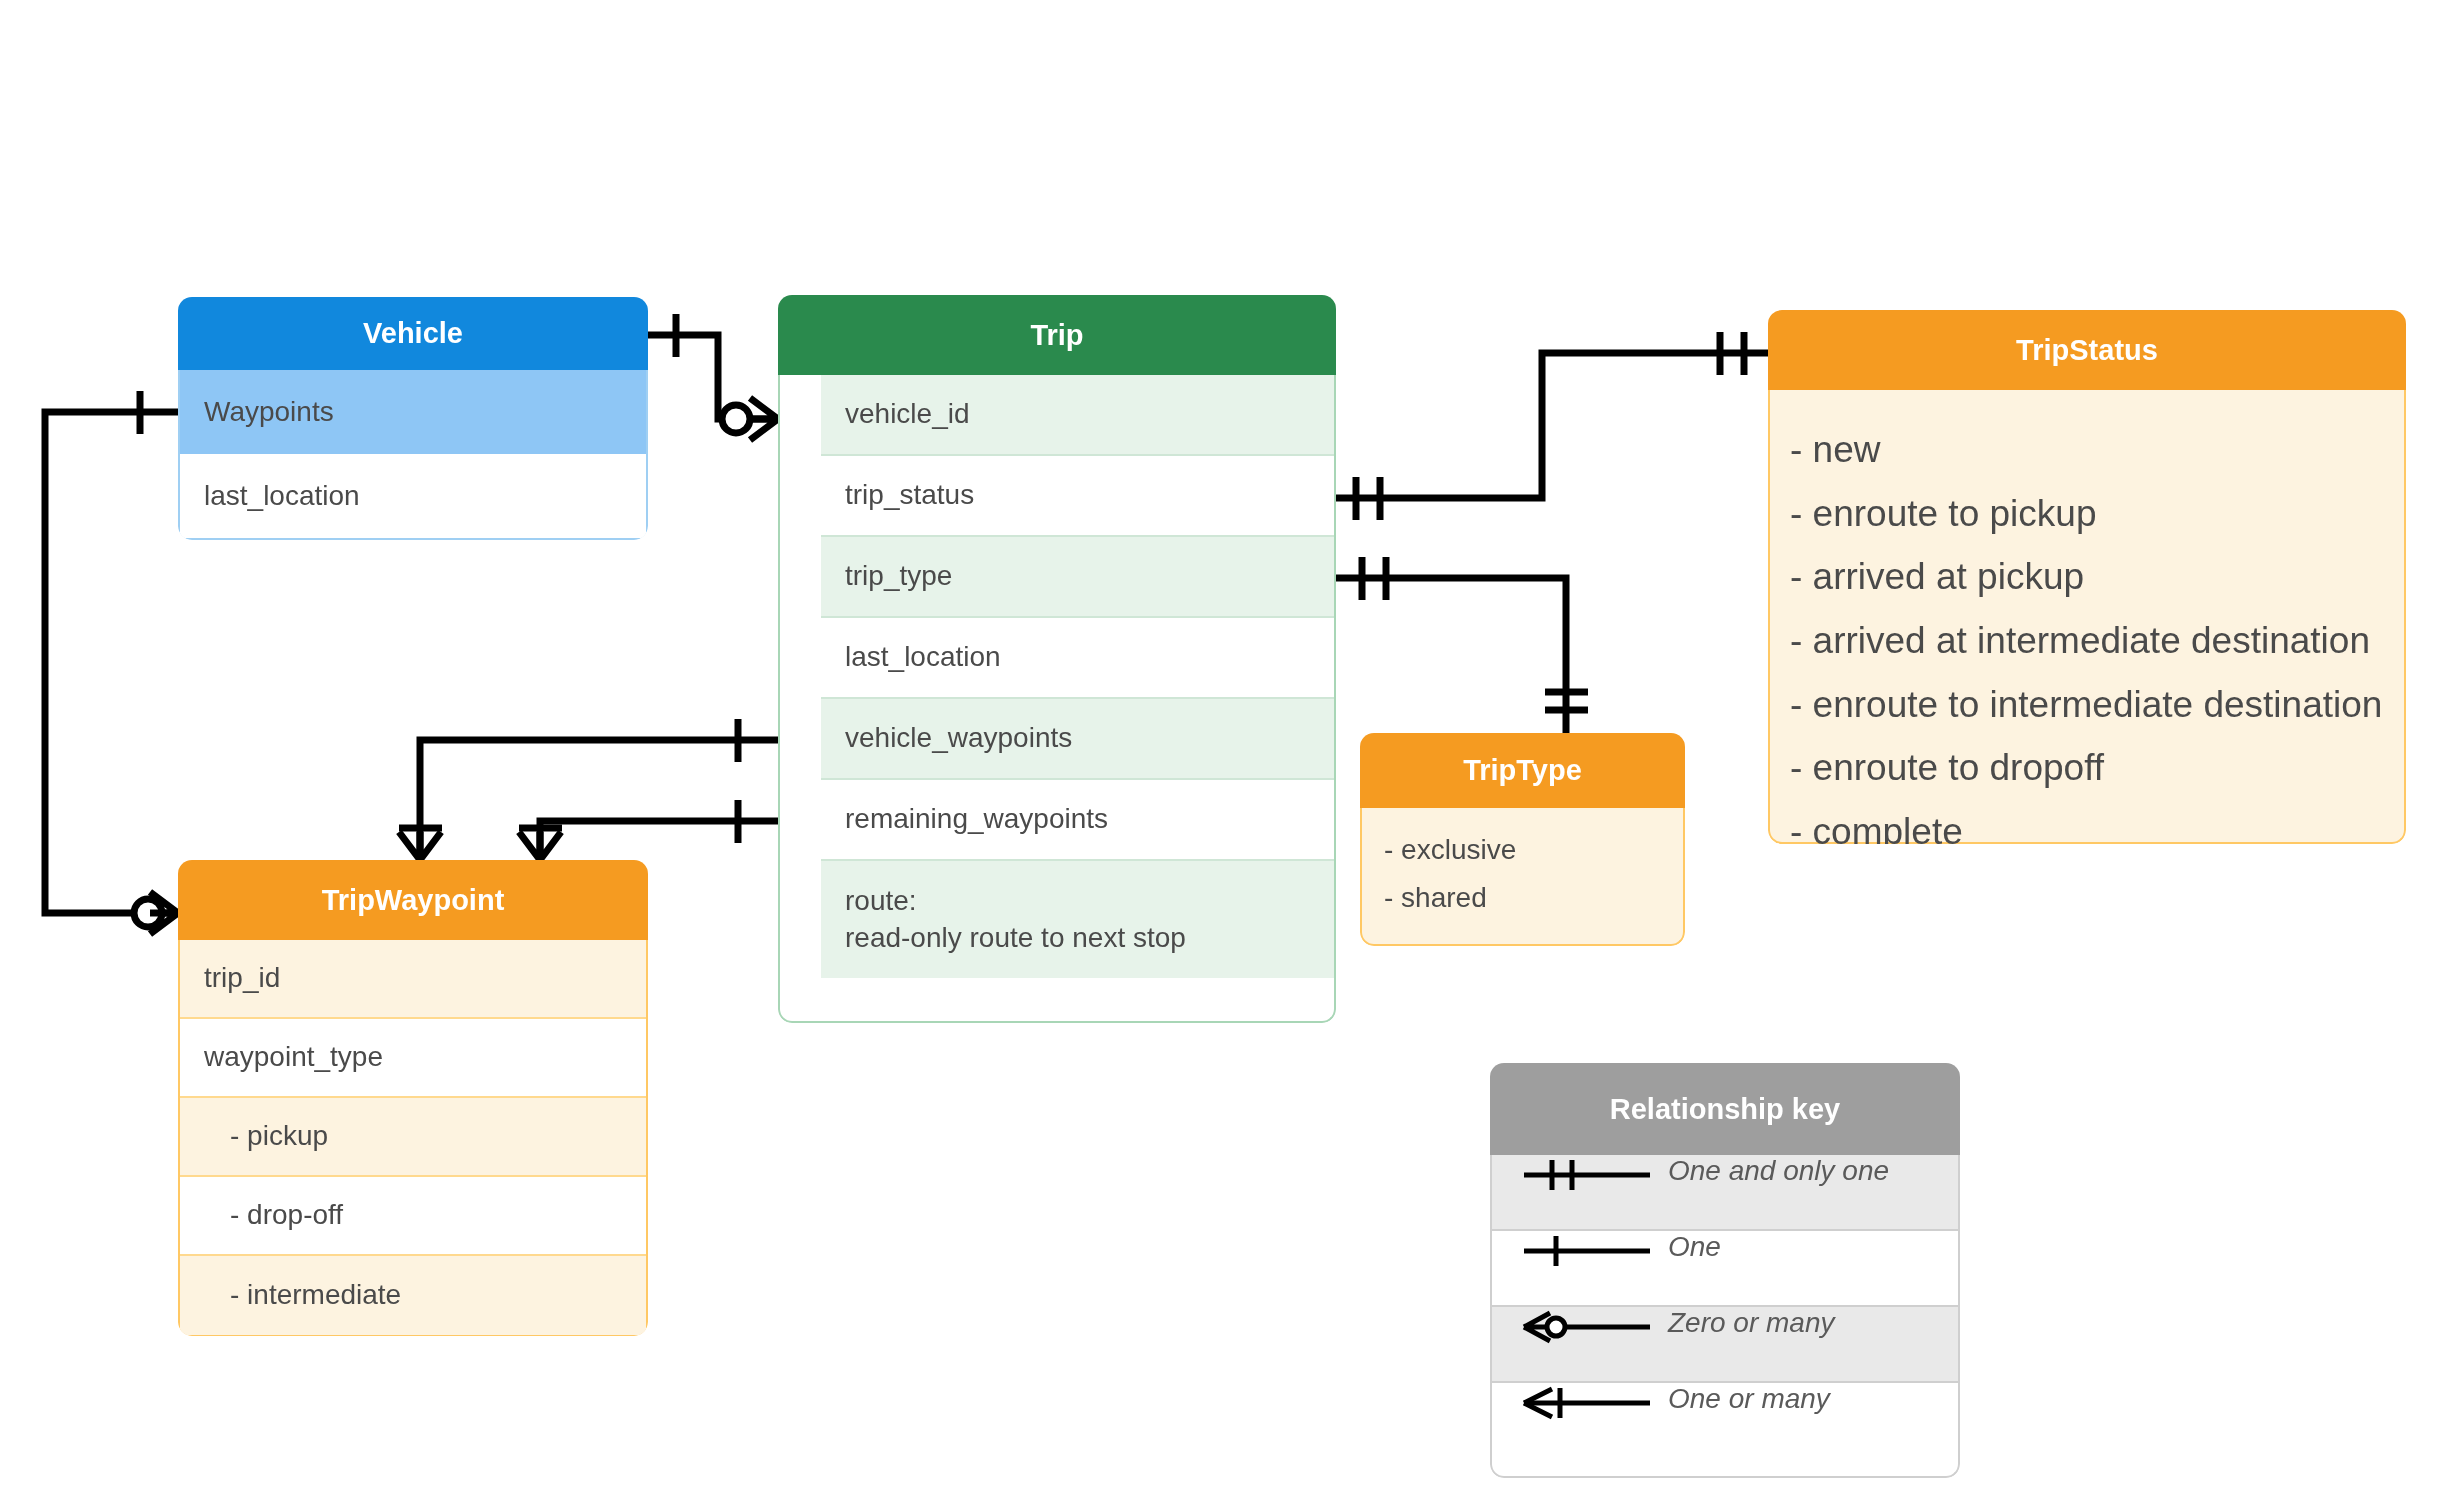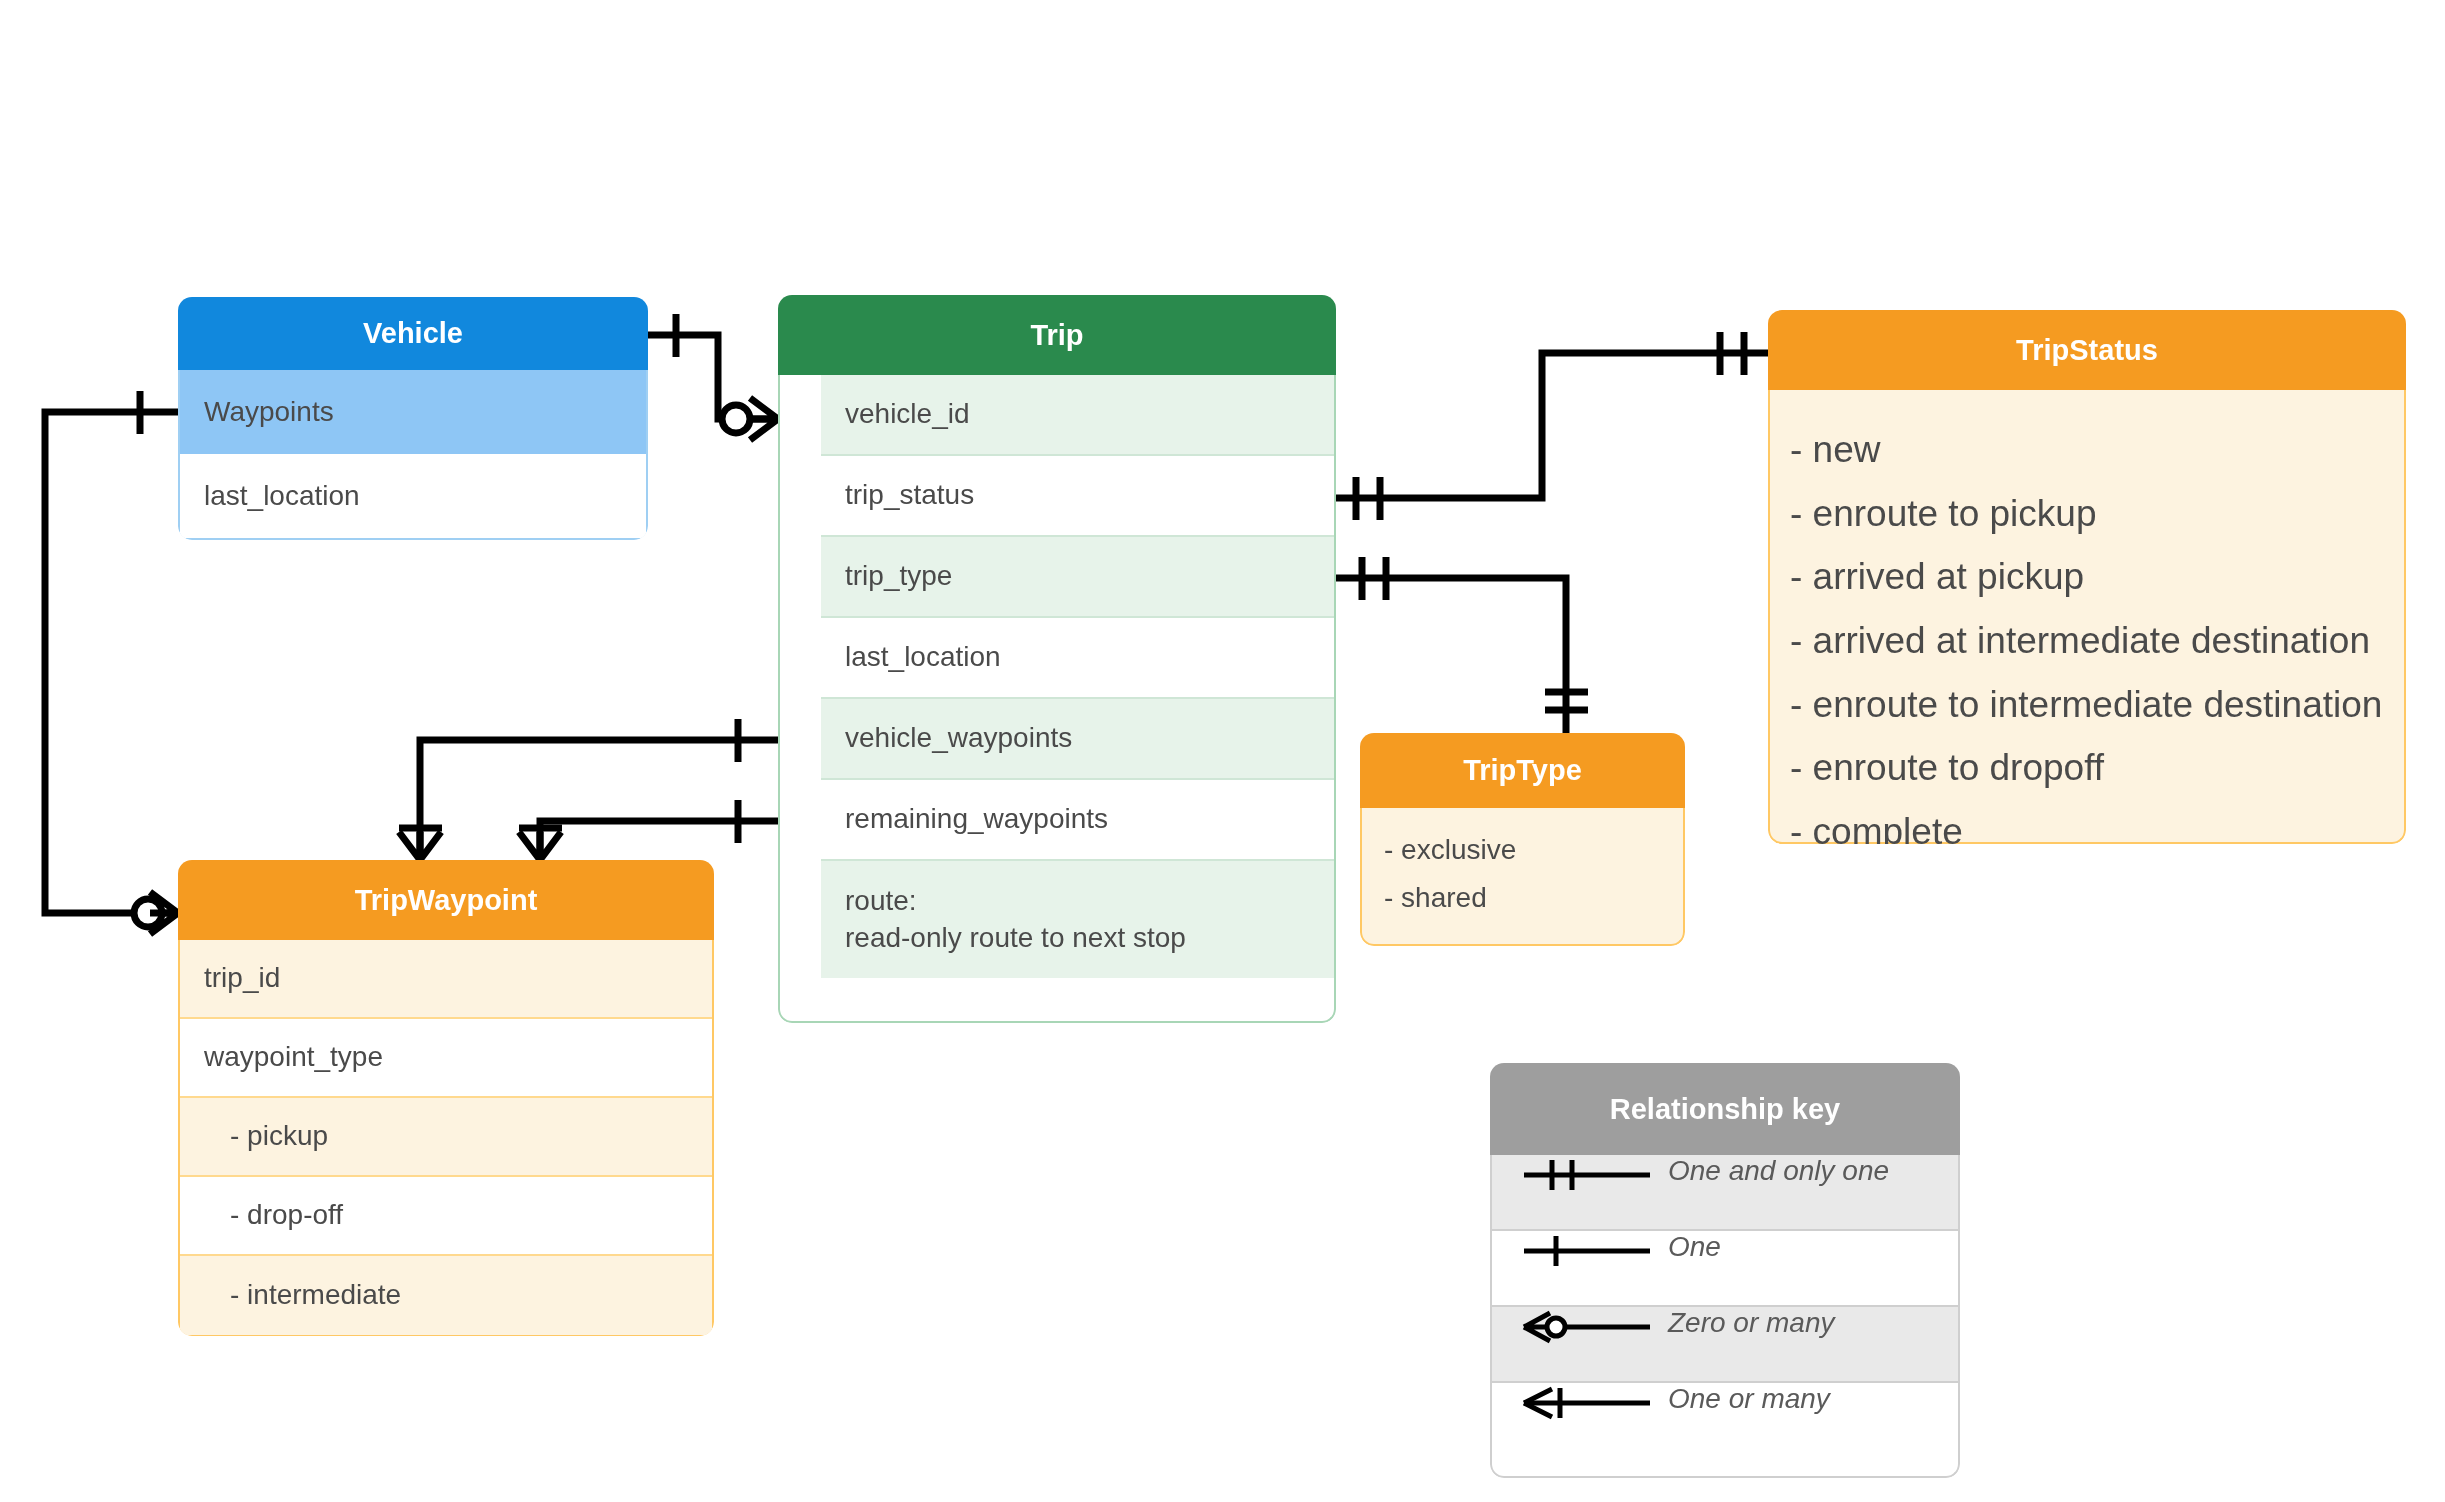--- a/index.html
+++ b/index.html
@@ -106,21 +106,21 @@
 
   
   #entity-triptype { left: 1360px; top: 733px; width: 325px; height: 213px; }
   #entity-triptype .entity-header { height: 75px; background: #f59b21; }
   #entity-triptype .entity-body { border: 2px solid #ffc864; border-top: none;
     border-radius: 0 0 14px 14px; height: 138px; background: #fdf3e0;
     padding: 18px 0 0 22px; }
   #entity-triptype .enum-item { font-size: 28px; color: #4a4a4a; line-height: 1.72; }
 
   
-  #entity-tripwaypoint { left: 178px; top: 860px; width: 536px; height: 476px; }
+  #entity-tripwaypoint { left: 178px; top: 860px; width: 470px; height: 476px; }
   #entity-tripwaypoint .entity-header { height: 80px; background: #f59b21; }
   #entity-tripwaypoint .entity-body { border: 2px solid #ffc864; border-top: none;
     border-radius: 0 0 14px 14px; height: 396px; }
   #entity-tripwaypoint .field-row { height: 79px; }
   #entity-tripwaypoint .row-shaded { background: #fdf3e0; }
   #entity-tripwaypoint .row-plain  { background: #ffffff; }
   #entity-tripwaypoint .row-sep { border-bottom: 2px solid #ffd98e; }
   #entity-tripwaypoint .indent { padding-left: 50px; }
 
   

